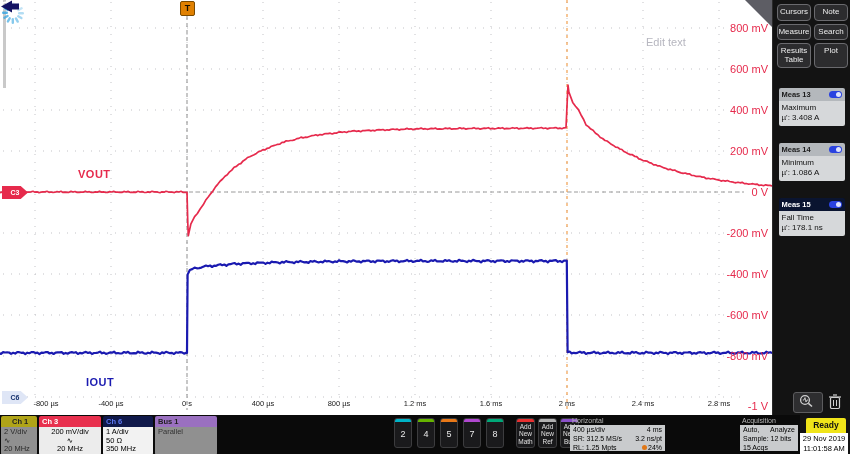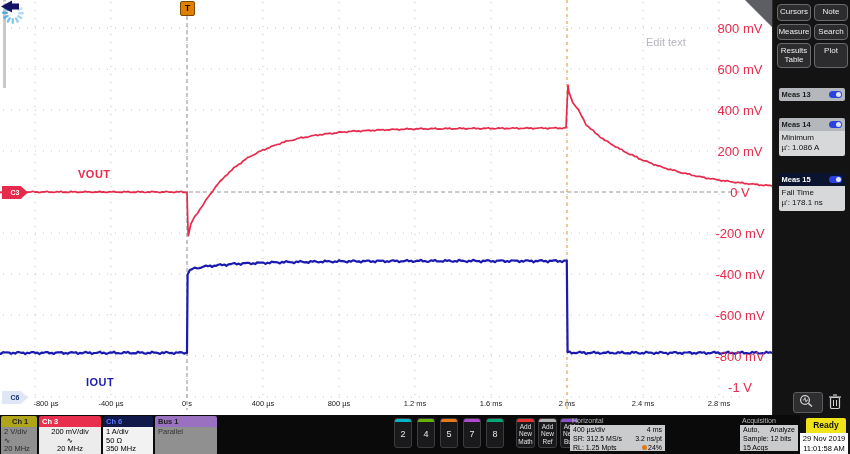--- a/index.html
+++ b/index.html
@@ -2,21 +2,21 @@
 <html><head>
 <meta charset="utf-8">
 <style>
   html,body{margin:0;padding:0;background:#000;}
   #app{position:relative;width:850px;height:454px;background:#060606;overflow:hidden;
        font-family:"Liberation Sans",sans-serif;-webkit-font-smoothing:antialiased;}
 
   
   #plot{position:absolute;left:0;top:0;width:772px;height:415px;background:#fff;}
   #plot svg{position:absolute;left:0;top:0;}
-  .vlabel{position:absolute;left:712px;width:56px;text-align:center;font-size:13px;
+  .vlabel{position:absolute;left:712px;width:56px;text-align:right;font-size:11px;
           color:#e62a4c;line-height:9px;}
   .tlabel{position:absolute;width:48px;text-align:center;font-size:7.5px;color:#222;top:399px;}
   .trace-label{position:absolute;font-size:11px;font-weight:bold;letter-spacing:.5px;}
   #vout-label{left:78px;top:168px;color:#e62a4c;}
   #iout-label{left:86px;top:376px;color:#1a1ab0;}
   .chan-tag{position:absolute;left:2px;width:26px;height:13px;font-size:7px;font-weight:bold;
             line-height:13px;text-align:center;
             clip-path:polygon(0 0,72% 0,100% 50%,72% 100%,0 100%);}
   #c3-tag{top:186px;background:#e62a4c;color:#fff;}
   #c6-tag{top:391px;background:#dfe6f6;color:#15306c;}
@@ -125,21 +125,21 @@
     <div id="vlabels">
         <div class="vlabel" style="top: 23.5px;">800 mV</div>
         <div class="vlabel" style="top: 64.5px;">600 mV</div>
         <div class="vlabel" style="top: 105.5px;">400 mV</div>
         <div class="vlabel" style="top: 146.5px;">200 mV</div>
         <div class="vlabel" style="top: 187.5px;">0 V</div>
         <div class="vlabel" style="top: 228.5px;">-200 mV</div>
         <div class="vlabel" style="top: 269.5px;">-400 mV</div>
         <div class="vlabel" style="top: 310.5px;">-600 mV</div>
         <div class="vlabel" style="top: 351.5px;">-800 mV</div>
-        <div class="vlabel" style="top: 383px;">-1 V</div>
+        <div class="vlabel" style="top: 402px;">-1 V</div>
       </div>
     <div id="tlabels">
         <div class="tlabel" style="left: 22px;">-800 µs</div>
         <div class="tlabel" style="left: 87px;">-400 µs</div>
         <div class="tlabel" style="left: 163px;">0 s</div>
         <div class="tlabel" style="left: 239px;">400 µs</div>
         <div class="tlabel" style="left: 315px;">800 µs</div>
         <div class="tlabel" style="left: 391px;">1.2 ms</div>
         <div class="tlabel" style="left: 467px;">1.6 ms</div>
         <div class="tlabel" style="left: 543px;">2 ms</div>
@@ -192,20 +192,24 @@
         <div class="rp-btn">Search</div>
         <div class="rp-btn">Results Table</div>
         <div class="rp-btn">Plot</div>
       </div>
     <div id="rp-meas">
         <div class="meas">
           <div class="meas-head">
             <span>Meas 13</span>
             <span class="toggle"></span>
           </div>
+          <div class="meas-body">
+            <div>Maximum</div>
+            <div>µ': 3.408 A</div>
+          </div>
         </div>
         <div class="meas">
           <div class="meas-head">
             <span>Meas 14</span>
             <span class="toggle"></span>
           </div>
           <div class="meas-body">
             <div>Minimum</div>
             <div>µ': 1.086 A</div>
           </div>

